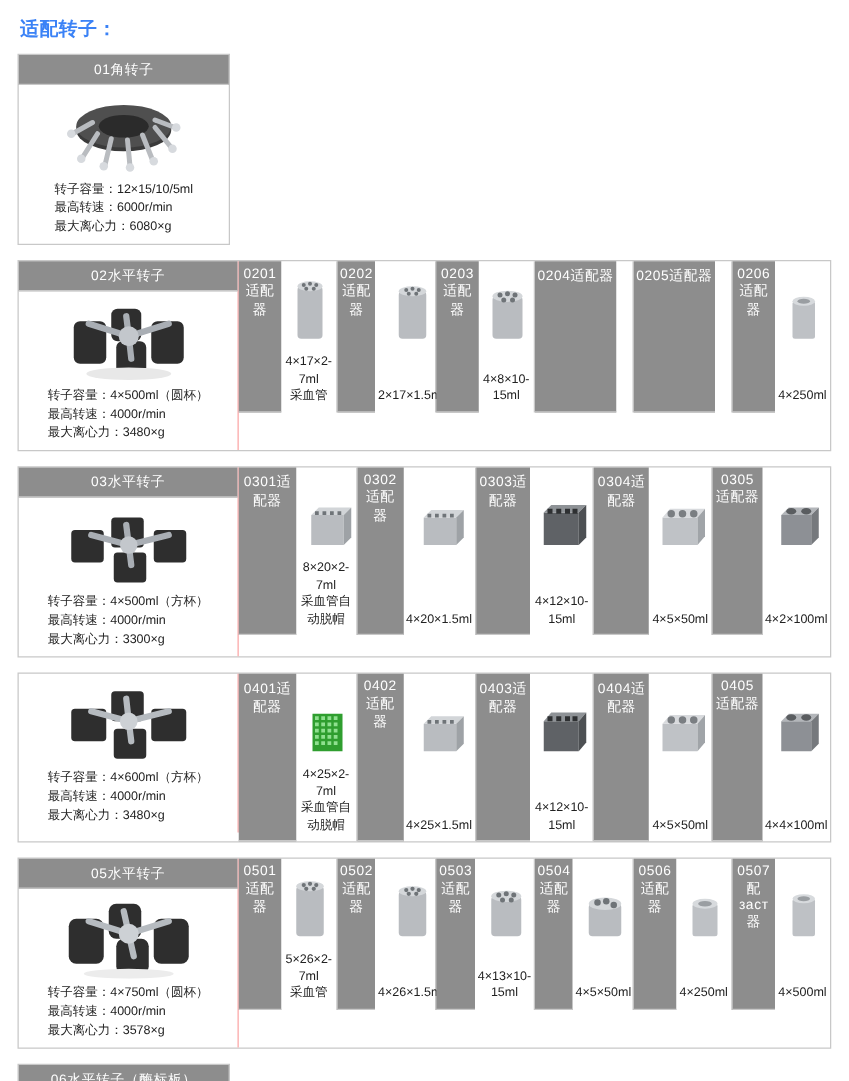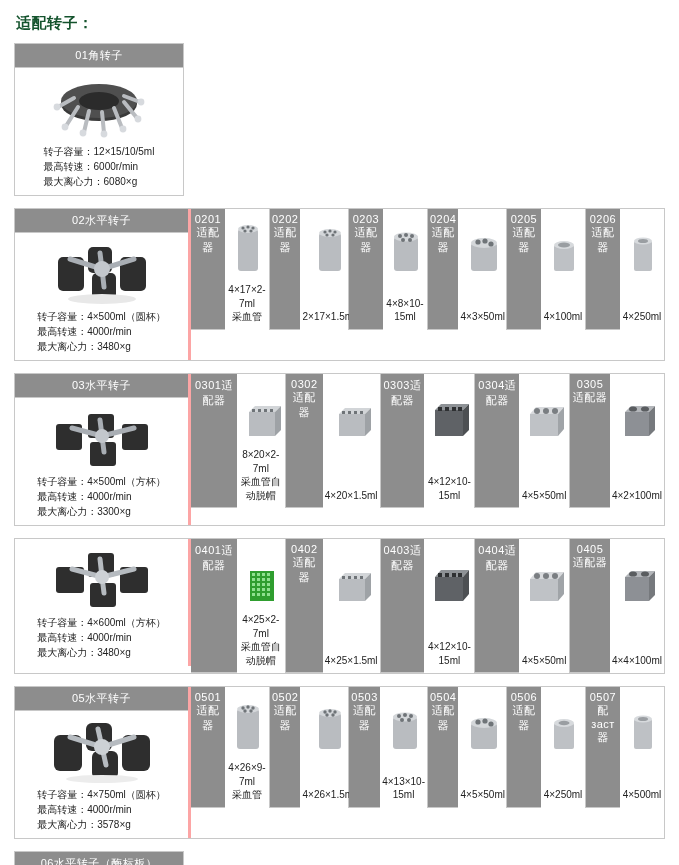--- a/index.html
+++ b/index.html
@@ -12,36 +12,36 @@
   #page {
     position: relative;
     width: 679px; height: 865px;
     background: #ffffff;
     padding: 0;
     overflow: hidden;
   }
   .page-title {
     font-size: 15px;
     font-weight: bold;
-    color: #14532d;
+    color: #3b82f6;
     padding: 14px 0 10px 16px;
     letter-spacing: 0.5px;
   }
   .section {
     margin: 0 14px 12px 14px;
     border: 1px solid #c8c8c8;
     background: #ffffff;
     display: flex;
     flex-direction: row;
     align-items: flex-start;
   }
   .rotor-col {
     width: 176px;
     flex: 0 0 176px;
-    border-right: 3px solid #fca5a5;
+    border-right: 1px solid #fca5a5;
     display: flex;
     flex-direction: column;
   }
   .rotor-col.solo { border-right: none; }
   .col-head {
     background: #8d8d8d;
     color: #ffffff;
     font-size: 11px;
     text-align: center;
     padding: 4px 2px;
@@ -238,47 +238,23 @@
                   <circle cx="18" cy="21" r="2"></circle>
                   <circle cx="25" cy="21" r="2"></circle>
                 </g>
             </svg>
           </div>
           <div class="adapter-caption">4×8×10-15ml</div>
         </div>
       </div>
       <div class="adapter-col">
         <div class="col-head">0204适配器</div>
-        <div class="adapter-body">
-          <div class="adapter-img">
-            <svg width="40" height="58" viewBox="0 0 40 58">
-              <rect x="8" y="24" width="26" height="28" rx="3" fill="#b9bcc0"></rect>
-              <ellipse cx="21" cy="24" rx="13" ry="5" fill="#d4d7da"></ellipse>
-              <g fill="#6f7478">
-                  <circle cx="15" cy="23" r="2.6"></circle>
-                  <circle cx="22" cy="22" r="2.6"></circle>
-                  <circle cx="28" cy="25" r="2.6"></circle>
-                </g>
-            </svg>
-          </div>
-          <div class="adapter-caption">4×3×50ml</div>
-        </div>
       </div>
       <div class="adapter-col">
         <div class="col-head">0205适配器</div>
-        <div class="adapter-body">
-          <div class="adapter-img">
-            <svg width="40" height="58" viewBox="0 0 40 58">
-              <rect x="11" y="26" width="20" height="26" rx="2" fill="#bec1c5"></rect>
-              <ellipse cx="21" cy="26" rx="10" ry="4" fill="#d7dadd"></ellipse>
-              <ellipse cx="21" cy="26" rx="6" ry="2.4" fill="#9a9ea2"></ellipse>
-            </svg>
-          </div>
-          <div class="adapter-caption">4×100ml</div>
-        </div>
       </div>
       <div class="adapter-col">
         <div class="col-head">0206适配器</div>
         <div class="adapter-body">
           <div class="adapter-img">
             <svg width="40" height="58" viewBox="0 0 40 58">
               <rect x="12" y="22" width="18" height="30" rx="2" fill="#bec1c5"></rect>
               <ellipse cx="21" cy="22" rx="9" ry="3.6" fill="#d7dadd"></ellipse>
               <ellipse cx="21" cy="22" rx="5" ry="2" fill="#9a9ea2"></ellipse>
             </svg>
@@ -596,21 +572,21 @@
               <g fill="#6f7478">
                   <circle cx="16" cy="11" r="1.7"></circle>
                   <circle cx="21" cy="10" r="1.7"></circle>
                   <circle cx="26" cy="11" r="1.7"></circle>
                   <circle cx="18" cy="14" r="1.7"></circle>
                   <circle cx="24" cy="14" r="1.7"></circle>
                 </g>
             </svg>
           </div>
           <div class="adapter-caption">
-            <span style="white-space:pre-line">4×26×9-7ml
+            <span style="white-space:pre-line">5×26×2-7ml
 采血管</span>
           </div>
         </div>
       </div>
       <div class="adapter-col">
         <div class="col-head">0502适配器</div>
         <div class="adapter-body">
           <div class="adapter-img">
             <svg width="40" height="58" viewBox="0 0 40 58">
               <rect x="10" y="16" width="22" height="36" rx="3" fill="#b9bcc0"></rect>

